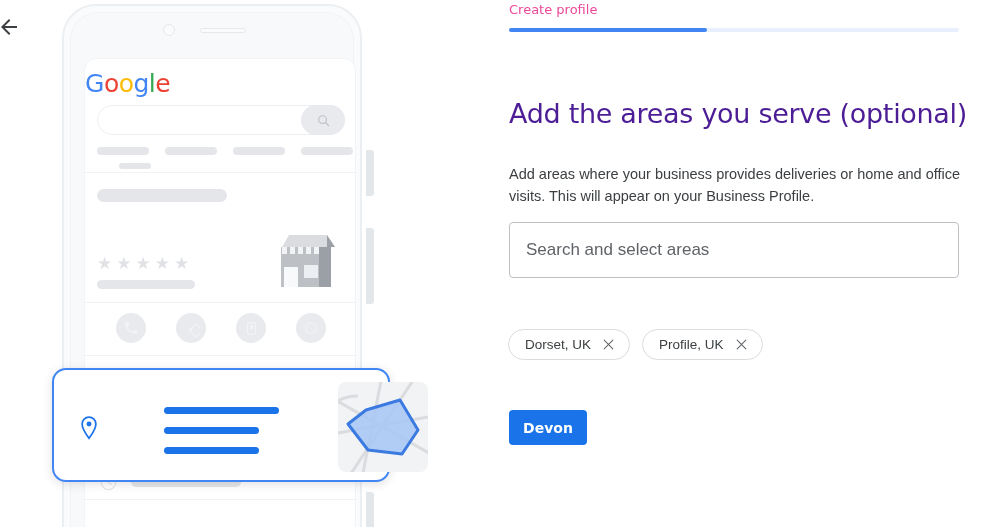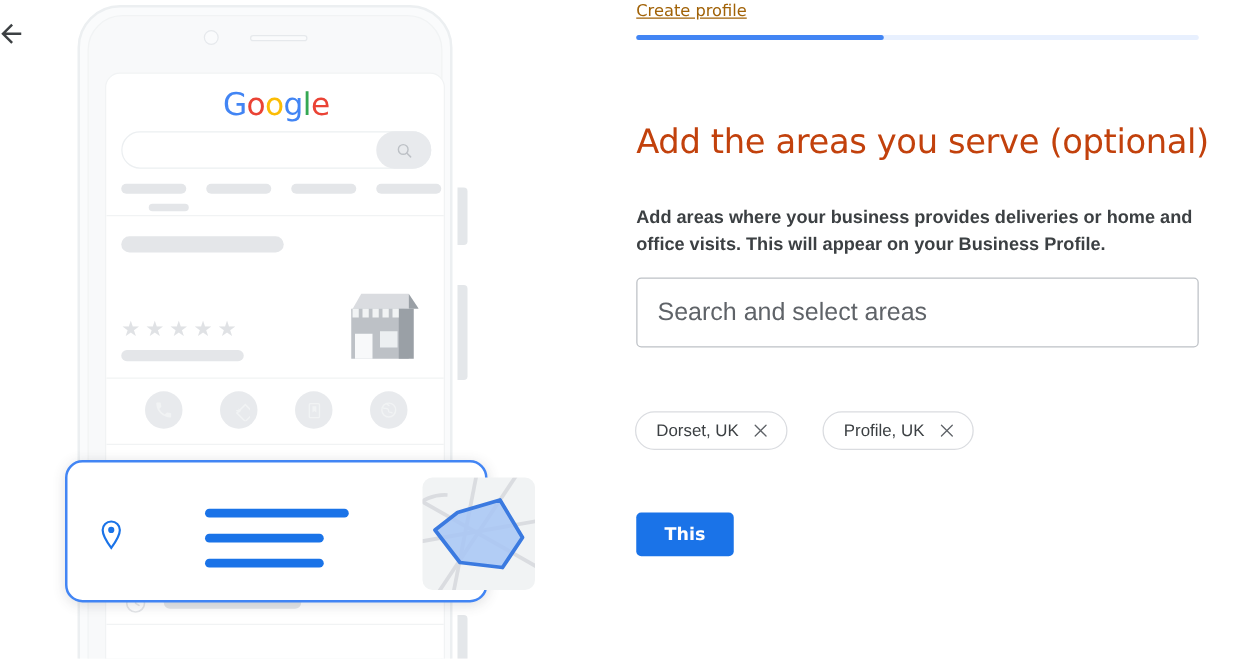--- a/index.html
+++ b/index.html
@@ -52,21 +52,21 @@
   .screen {
     position: absolute; left: 84px; top: 58px;
     width: 272px; height: 470px;
     background: #ffffff;
     border: 1px solid #f1f3f4;
     border-radius: 12px 12px 0 0;
     overflow: hidden;
   }
   .g-logo {
     position: absolute; left: 0; top: 10px; width: 272px;
-    text-align: center;
+    text-align: left;
     font-family: "DejaVu Sans", sans-serif;
     font-size: 25px; letter-spacing: -0.5px;
   }
   .g-logo span:nth-child(1){color:#4285F4;}
   .g-logo span:nth-child(2){color:#EA4335;}
   .g-logo span:nth-child(3){color:#FBBC05;}
   .g-logo span:nth-child(4){color:#4285F4;}
   .g-logo span:nth-child(5){color:#34A853;}
   .g-logo span:nth-child(6){color:#EA4335;}
 
@@ -116,56 +116,55 @@
   .minimap {
     position:absolute; left:284px; top:12px; width:90px; height:90px;
     background:#f1f3f4; border-radius:8px; overflow:hidden;
   }
 
   
   .panel { position:absolute; left:500px; top:0; width:491px; height:527px; }
 
   .step-label {
     position:absolute; left:9px; top:2px;
-    font-size:13px; color:#a16207;
+    font-size:13px; color:#ec4899;
     font-family:"DejaVu Sans", sans-serif;
-    text-decoration:underline;
   }
   .progress-track {
     position:absolute; left:9px; top:28px; width:450px; height:4px;
     background:#e8f0fe; border-radius:2px;
   }
   .progress-fill {
     position:absolute; left:0; top:0; height:4px; width:198px;
     background:#4285F4; border-radius:2px;
   }
 
   .headline {
     position:absolute; left:9px; top:80px; width:470px;
     font-family:"DejaVu Sans", sans-serif;
-    font-size:27px; font-weight:400; color:#c2410c;
+    font-size:27px; font-weight:400; color:#4c1d95;
     letter-spacing:-0.3px; white-space:nowrap;
   }
   .desc {
     position:absolute; left:9px; top:148px; width:458px;
-    font-size:14.5px; line-height:22px; color:#3c4043;font-weight:bold;
+    font-size:14.5px; line-height:22px; color:#3c4043;
   }
 
   .search-field {
     position:absolute; left:9px; top:222px; width:450px; height:56px;
     border:1px solid #bdc1c6; border-radius:4px; background:#fff;
     display:flex; align-items:center; padding:0 16px;
   }
-  .search-field-placeholder { font-size:20px; color:#5f6368; }
+  .search-field-placeholder { font-size:17px; color:#5f6368; }
   .helper {
     position:absolute; left:25px; top:283px;
     font-size:12.5px; color:#5f6368;
   }
 
-  .chips { position:absolute; left:8px; top:329px; display:flex; gap:28px; }
+  .chips { position:absolute; left:8px; top:329px; display:flex; gap:12px; }
   .chip {
     height:31px; border:1px solid #dadce0; border-radius:16px;
     display:flex; align-items:center; gap:11px;
     padding:0 14px 0 16px; background:#fff;
     font-size:13.5px; color:#3c4043; white-space:nowrap;
     cursor:pointer;
   }
   .chip-x { display:flex; align-items:center; justify-content:center; cursor:pointer; }
 
   .next-btn {
@@ -343,15 +342,15 @@
       <div class="chip">
         <span>Profile, UK</span>
         <span class="chip-x">
           <svg width="13" height="13" viewBox="0 0 24 24">
             <path d="M4 4 L20 20 M20 4 L4 20" stroke="#5f6368" stroke-width="1.9" stroke-linecap="round"></path>
           </svg>
         </span>
       </div>
     </div>
 
-    <button class="next-btn">This</button>
+    <button class="next-btn">Devon</button>
   </div>
 </div>
 
 </body></html>

